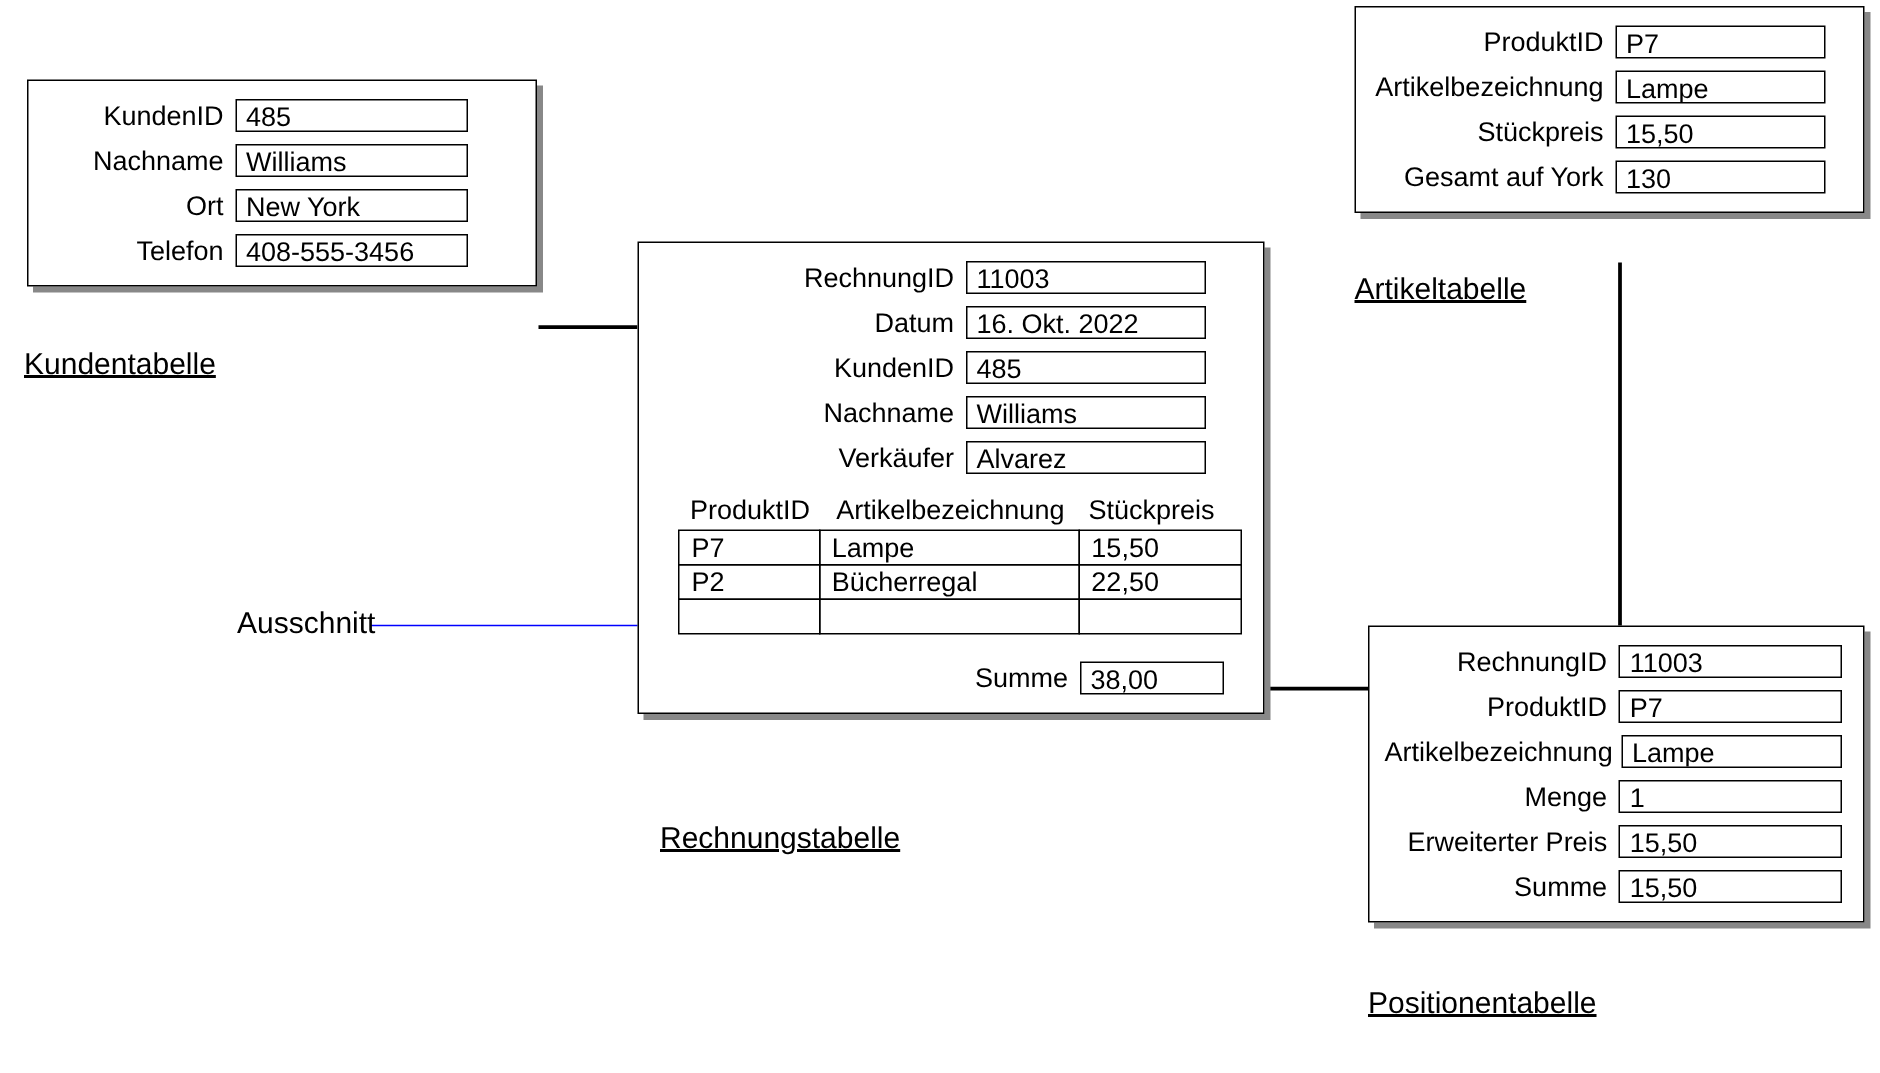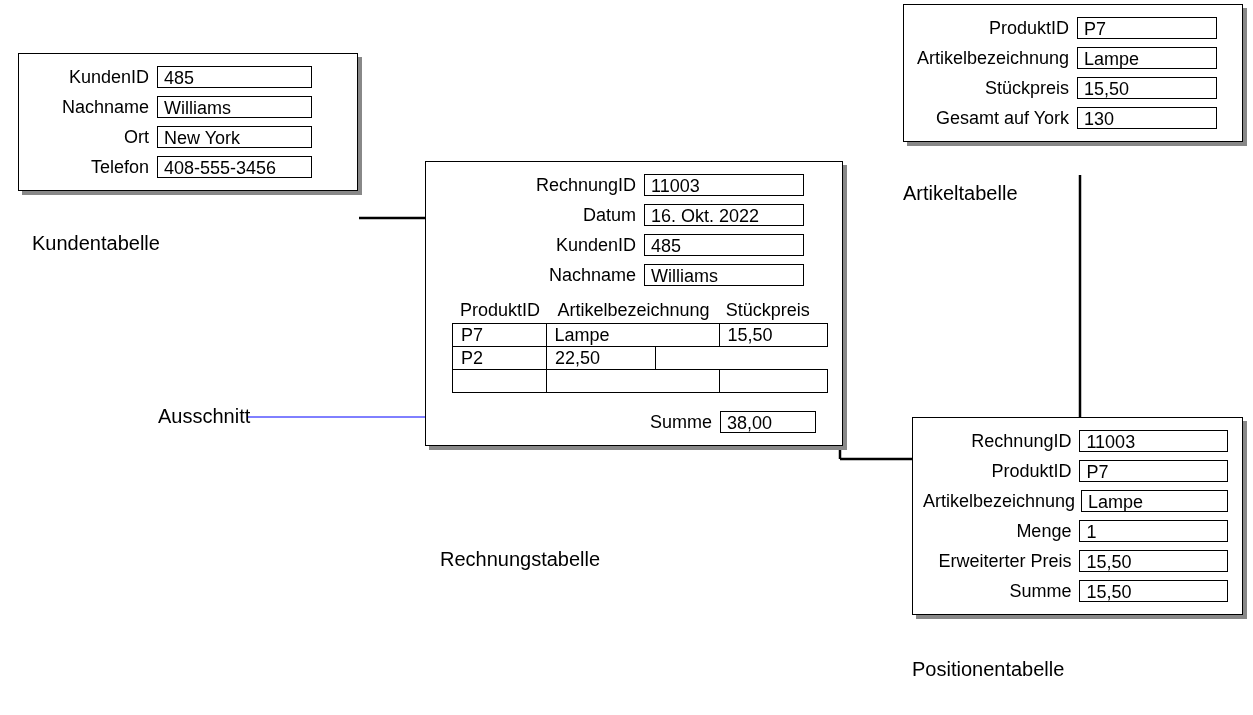--- a/index.html
+++ b/index.html
@@ -51,20 +51,21 @@
     font-size: 18px;
     padding: 1px 6px;
     height: 22px;
     box-sizing: border-box;
     overflow: hidden;
     white-space: nowrap;
   }
   .caption {
     position: absolute;
     font-size: 20px;
+    text-decoration: underline;
   }
   .annot {
     position: absolute;
     font-size: 20px;
   }
 
   
   .kunden .label { width: 120px; }
   .kunden .value { width: 155px; }
 
@@ -149,21 +150,21 @@
       <div class="row">
         <div class="label">Ort</div>
         <div class="value">New York</div>
       </div>
       <div class="row">
         <div class="label">Telefon</div>
         <div class="value">408-555-3456</div>
       </div>
     </div>
   </div>
-  <div class="caption" style="left:32px; top:232px;">Kundentabelle</div>
+  <div class="caption" style="left:16px; top:232px;">Kundentabelle</div>
 
   <div class="panel artikel" style="left:903px; top:4px; width:340px;">
     <div class="panel-inner">
       <div class="row">
         <div class="label">ProduktID</div>
         <div class="value">P7</div>
       </div>
       <div class="row">
         <div class="label">Artikelbezeichnung</div>
         <div class="value">Lampe</div>
@@ -190,35 +191,40 @@
         <div class="label">Datum</div>
         <div class="value">16. Okt. 2022</div>
       </div>
       <div class="row">
         <div class="label">KundenID</div>
         <div class="value">485</div>
       </div>
       <div class="row">
         <div class="label">Nachname</div>
         <div class="value">Williams</div>
+      </div>
+      <div class="row">
+        <div class="label">Verkäufer</div>
+        <div class="value">Alvarez</div>
       </div>
 
       <div class="lines-wrap">
         <div class="line-headers">
           <div class="col w-pid">ProduktID</div>
           <div class="col w-art">Artikelbezeichnung</div>
           <div class="col w-stk">Stückpreis</div>
         </div>
         <div class="line-row">
           <div class="cell w-pid">P7</div>
           <div class="cell w-art">Lampe</div>
           <div class="cell w-stk">15,50</div>
         </div>
         <div class="line-row">
           <div class="cell w-pid">P2</div>
+          <div class="cell w-art">Bücherregal</div>
           <div class="cell w-stk">22,50</div>
         </div>
         <div class="line-row">
           <div class="cell w-pid"></div>
           <div class="cell w-art"></div>
           <div class="cell w-stk"></div>
         </div>
       </div>
 
       <div class="sum-row">

